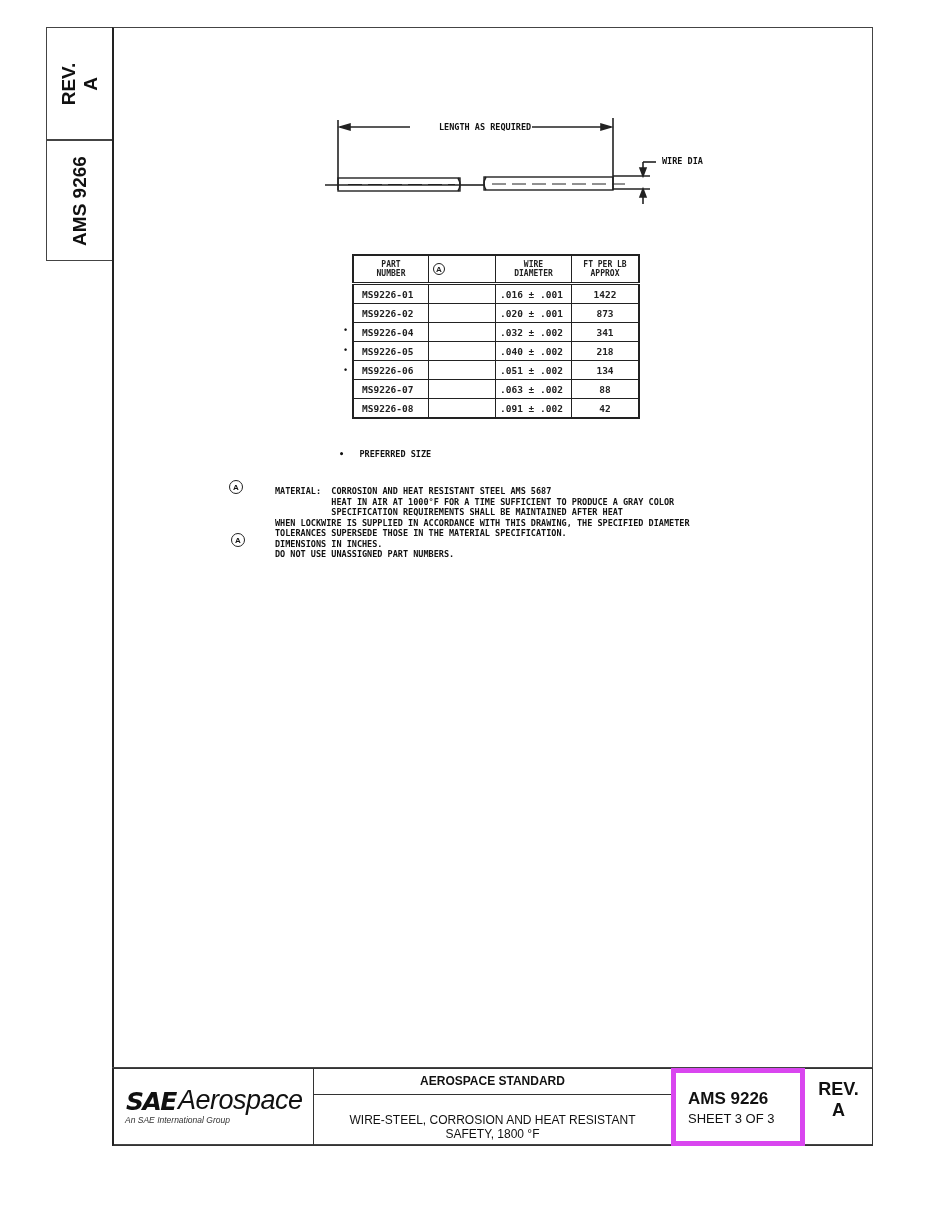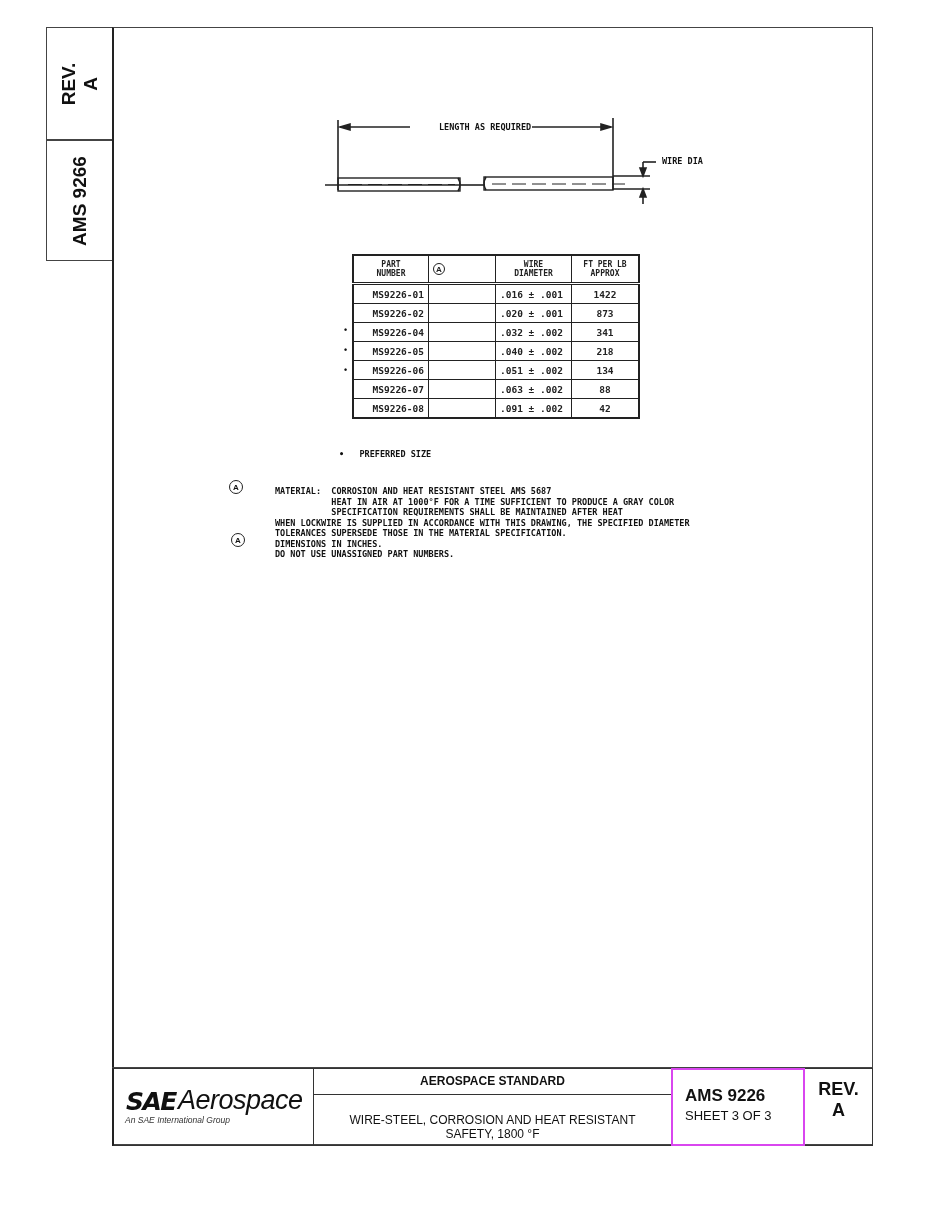--- a/index.html
+++ b/index.html
@@ -8,36 +8,36 @@
   .sidetab { position:absolute; left:46px; width:67px; border:1px solid #444; box-sizing:border-box; background:#fff; }
   .sidetab .rot { position:absolute; left:50%; top:50%; transform:translate(-50%,-50%) rotate(-90deg); white-space:nowrap; font-weight:bold; font-size:19px; text-align:center; line-height:22px; }
   .mono { font-family:"DejaVu Sans Mono", "Liberation Mono", monospace; font-weight:bold; letter-spacing:0; }
   
   .drawing { position:absolute; left:320px; top:110px; width:430px; height:100px; }
   .dim-label { position:absolute; font-size:8.5px; }
   
   table.parts { position:absolute; left:352px; top:254px; border-collapse:collapse; border:2px solid #222; }
   table.parts td, table.parts th { border:1.5px solid #222; height:18px; padding:0 4px; font-size:9.5px; font-family:"DejaVu Sans Mono","Liberation Mono",monospace; font-weight:bold; color:#222; }
   table.parts th { height:26px; font-size:8px; line-height:9px; text-align:center; border-bottom:3px double #222; }
-  table.parts td.c1 { width:62px; text-align:right; padding-left:8px; }
+  table.parts td.c1 { width:62px; text-align:left; padding-left:8px; }
   table.parts td.c2 { width:58px; }
   table.parts td.c3 { width:67px; text-align:left; }
   table.parts td.c4 { width:58px; text-align:center; }
   .bullet { position:absolute; left:344px; font-size:9px; font-weight:bold; }
   .circA { display:inline-flex; align-items:center; justify-content:center; width:12px; height:12px; border:1.6px solid #222; border-radius:50%; font-size:8px; font-weight:bold; font-family:"Liberation Sans",sans-serif; box-sizing:border-box; }
   .pref { position:absolute; left:339px; top:449px; font-size:8.5px; }
   .notes { position:absolute; left:257px; top:486px; font-size:8.5px; line-height:10.5px; white-space:pre;margin-left:18px; }
   .noteA { position:absolute; }
   
   .tblock { position:absolute; left:112px; top:1067px; width:761px; height:79px; border-top:1px solid #444; box-sizing:border-box; }
   .logo-cell { position:absolute; left:0; top:0; width:202px; height:78px; border:1px solid #333; border-left:2px solid #222; box-sizing:border-box; }
   .std-cell { position:absolute; left:202px; top:0; width:357px; height:78px; border-top:1px solid #333; border-bottom:1px solid #333; box-sizing:border-box; }
   .std-title { position:absolute; left:0; top:0; width:100%; height:25px; border-bottom:1px solid #333; text-align:center; font-weight:bold; font-size:12px; line-height:25px; }
   .std-sub { position:absolute; left:0; top:44px; width:100%; text-align:center; font-size:12px; line-height:14px; }
-  .num-cell { position:absolute; left:559px; top:0; width:134px; height:78px; border:2px solid #d946ef; box-sizing:border-box; }
+  .num-cell { position:absolute; left:559px; top:0; width:134px; height:78px; border:5px solid #d946ef; box-sizing:border-box; }
   .rev-cell { position:absolute; left:693px; top:0; width:68px; height:78px; border-top:1px solid #333; border-right:1px solid #333; border-bottom:1px solid #333; box-sizing:border-box; text-align:center; font-weight:bold; font-size:18px; line-height:21px; padding-top:10px; }
   .logo-sae { position:absolute; left:12px; top:18px; font-weight:900; font-style:italic; font-size:25px; letter-spacing:-1.5px; font-family:"DejaVu Sans", sans-serif; }
   .logo-aero { position:absolute; left:64px; top:16px; font-size:27px; font-style:italic; font-weight:normal; letter-spacing:-0.5px; }
   .logo-sub { position:absolute; left:11px; top:46px; font-size:8.5px; font-style:italic; color:#333; }
 </style>
 </head>
 <body>
 
 <div class="sidetab" style="top:27px;height:113px;">
   <div class="rot">

